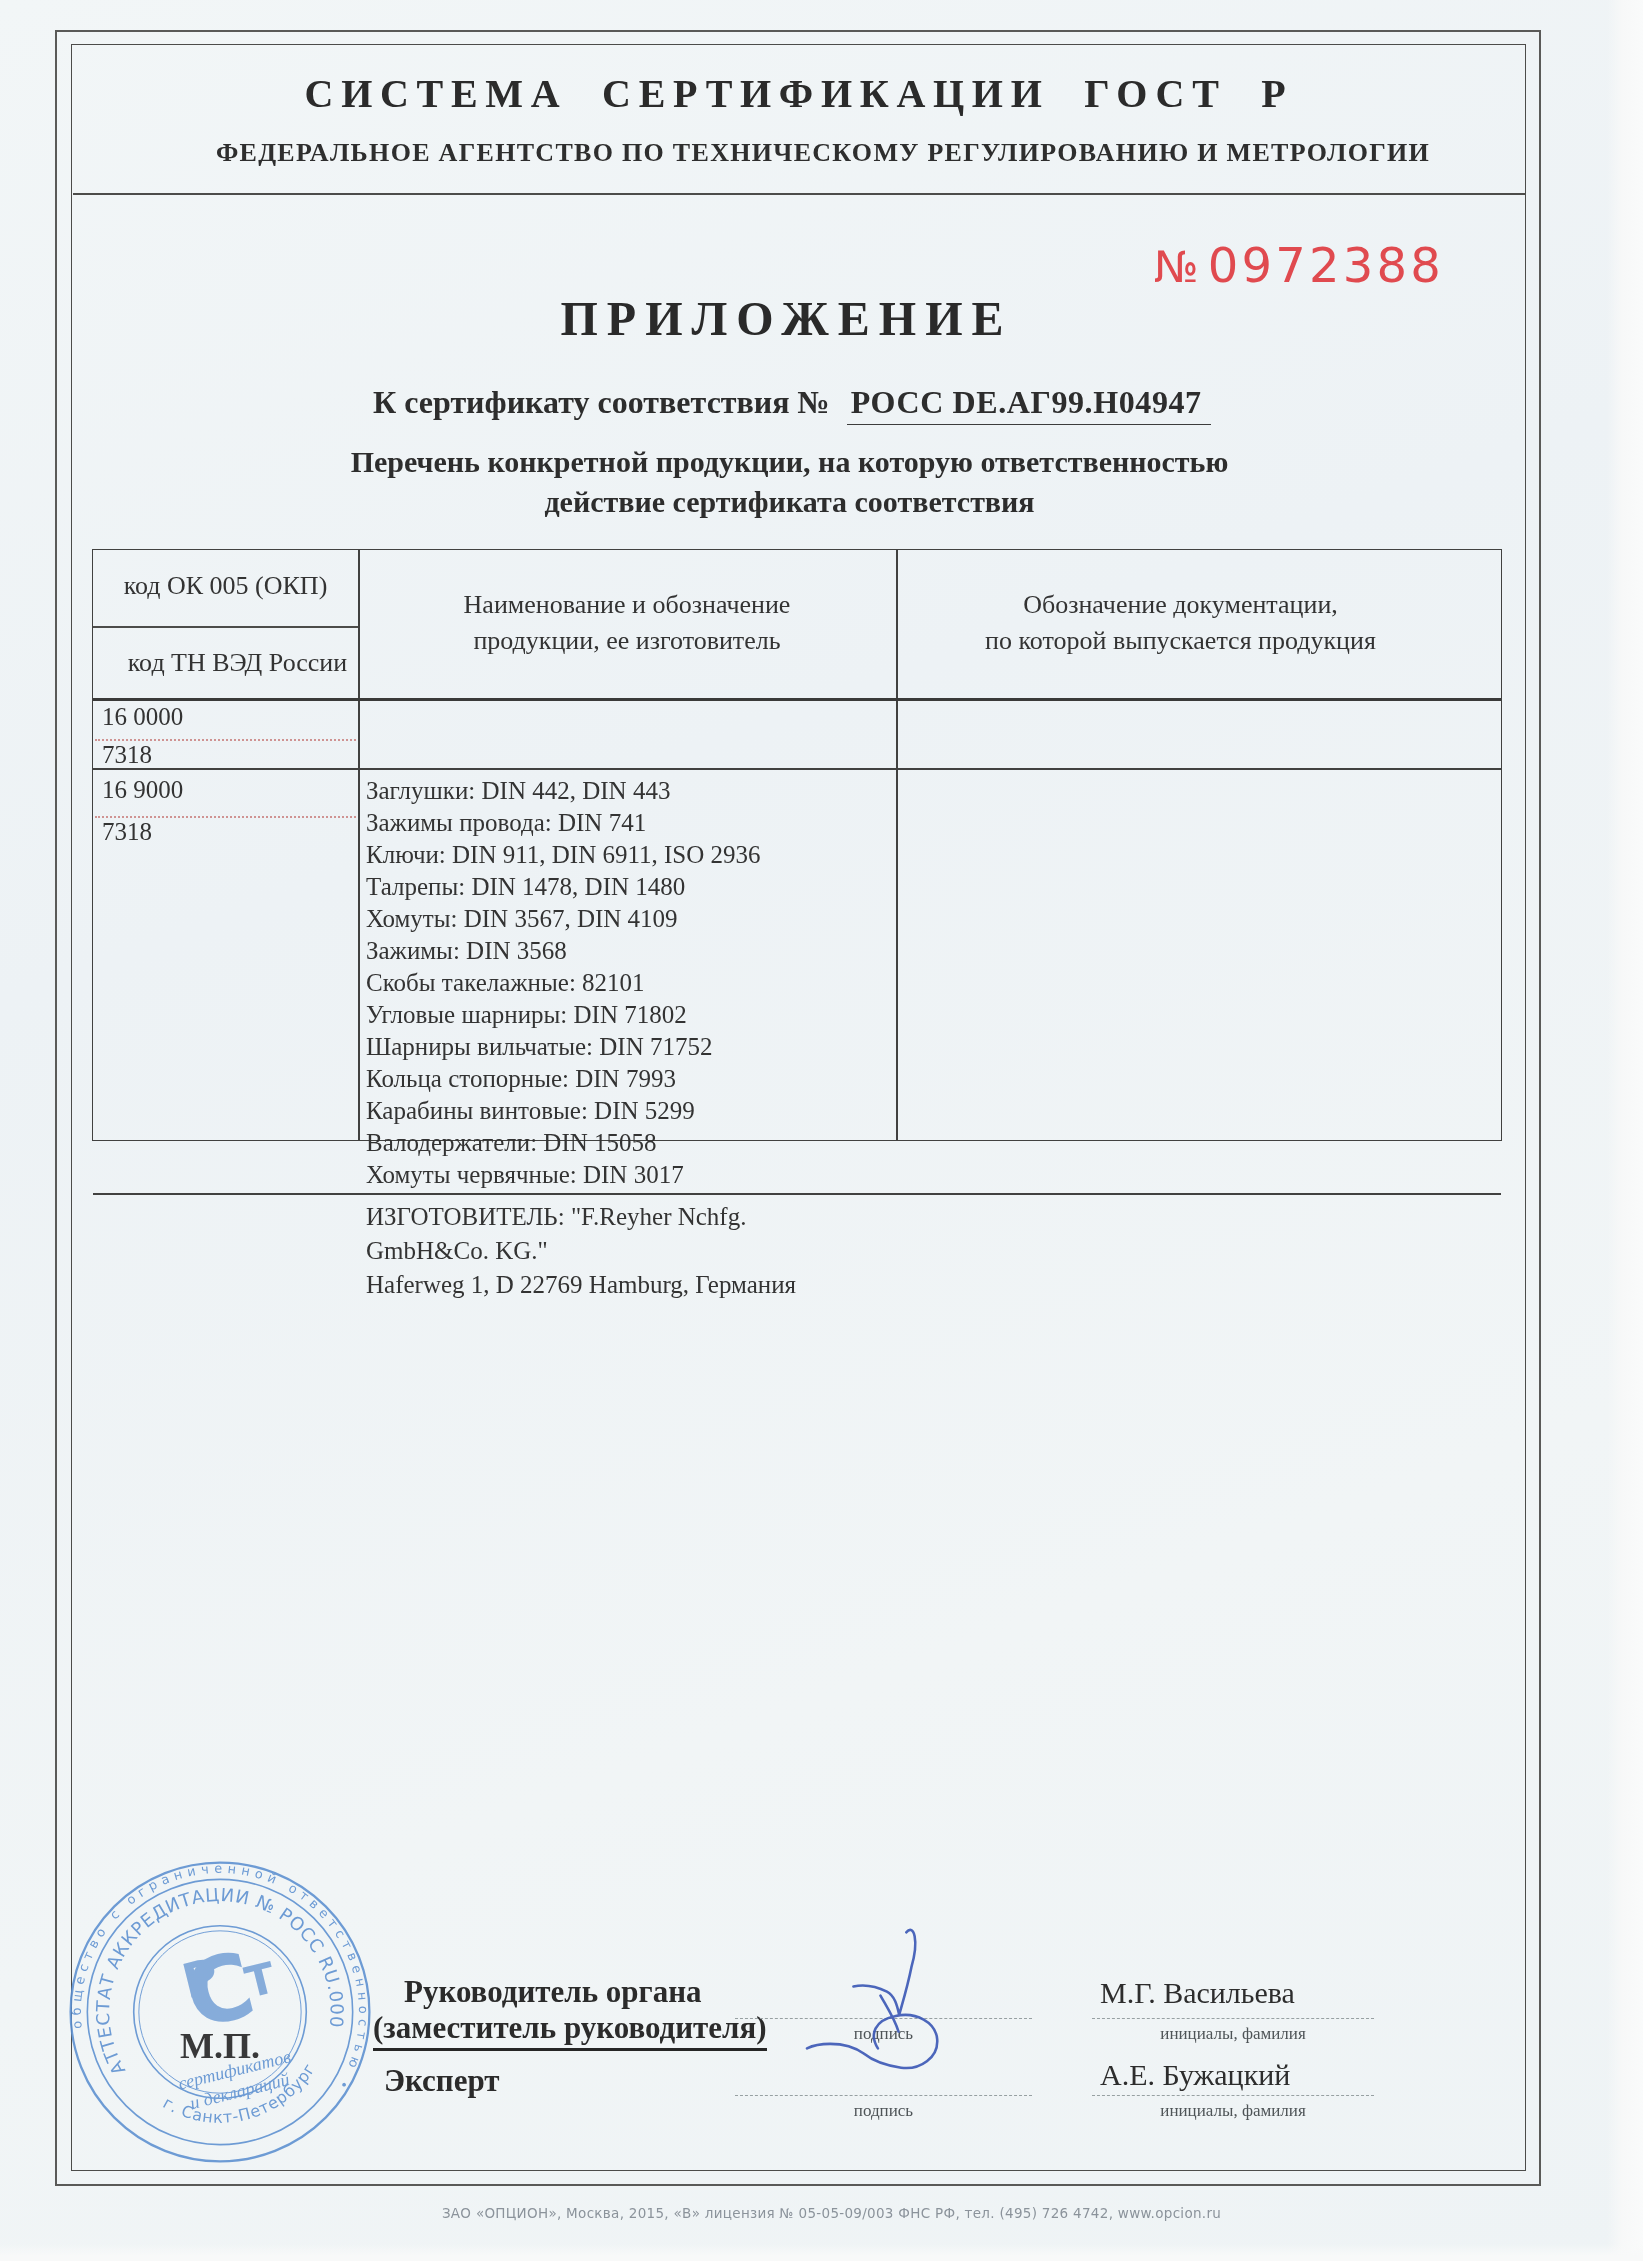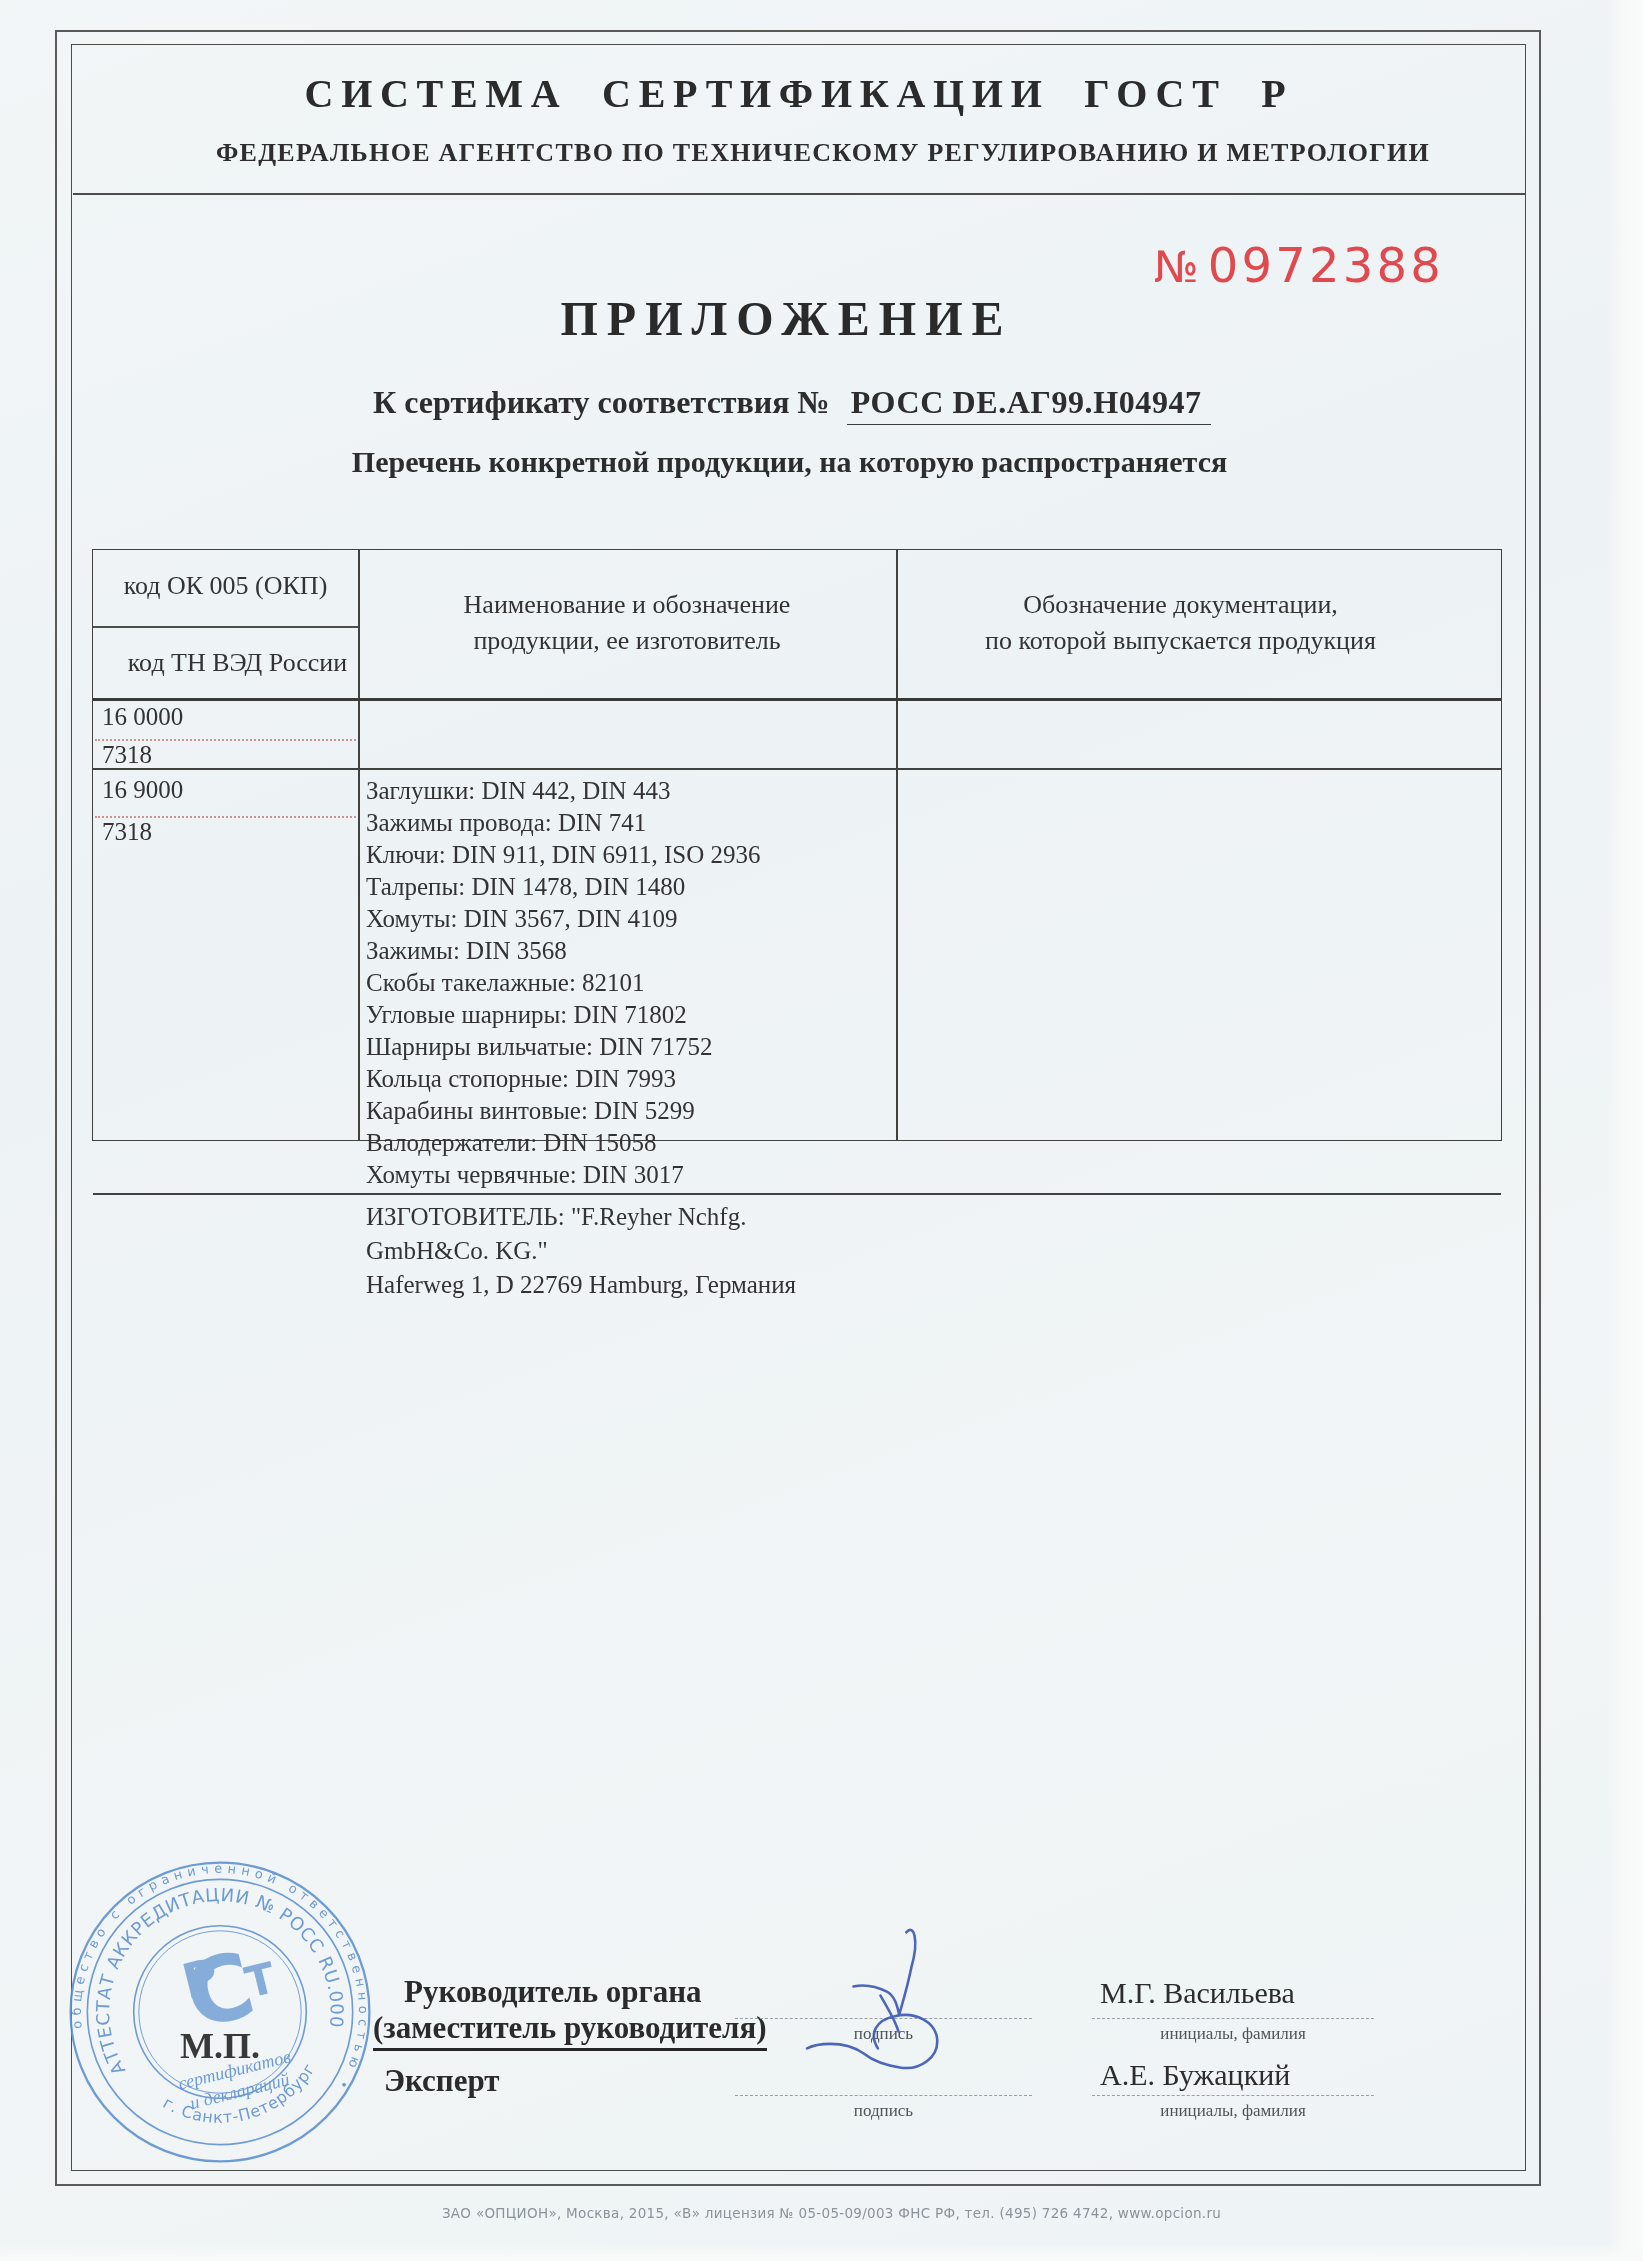--- a/index.html
+++ b/index.html
@@ -85,21 +85,22 @@
 
   <div class="hdr1">СИСТЕМА СЕРТИФИКАЦИИ ГОСТ Р</div>
   <div class="hdr2">ФЕДЕРАЛЬНОЕ АГЕНТСТВО ПО ТЕХНИЧЕСКОМУ РЕГУЛИРОВАНИЮ И МЕТРОЛОГИИ</div>
 
   <div class="blank-no"><span class="pfx">№</span><span>0972388</span></div>
 
   <div class="doc-title">ПРИЛОЖЕНИЕ</div>
 
   <div class="subtitle"><span>К сертификату соответствия №</span><span class="certno">РОСС DE.АГ99.Н04947</span></div>
 
-  <div class="desc1">Перечень конкретной продукции,  на которую распространяется</div>
+  <div class="desc1">Перечень конкретной продукции,  на которую ответственностью</div>
+  <div class="desc2">действие сертификата соответствия</div>
 
   <div class="tbl">
     <div class="v1"></div>
     <div class="v2"></div>
     <div class="h-head"></div>
     <div class="h-r1"></div>
     <div class="h-r2"></div>
     <div class="h-c1split"></div>
     <div class="dot1"></div>
     <div class="dot2"></div>

